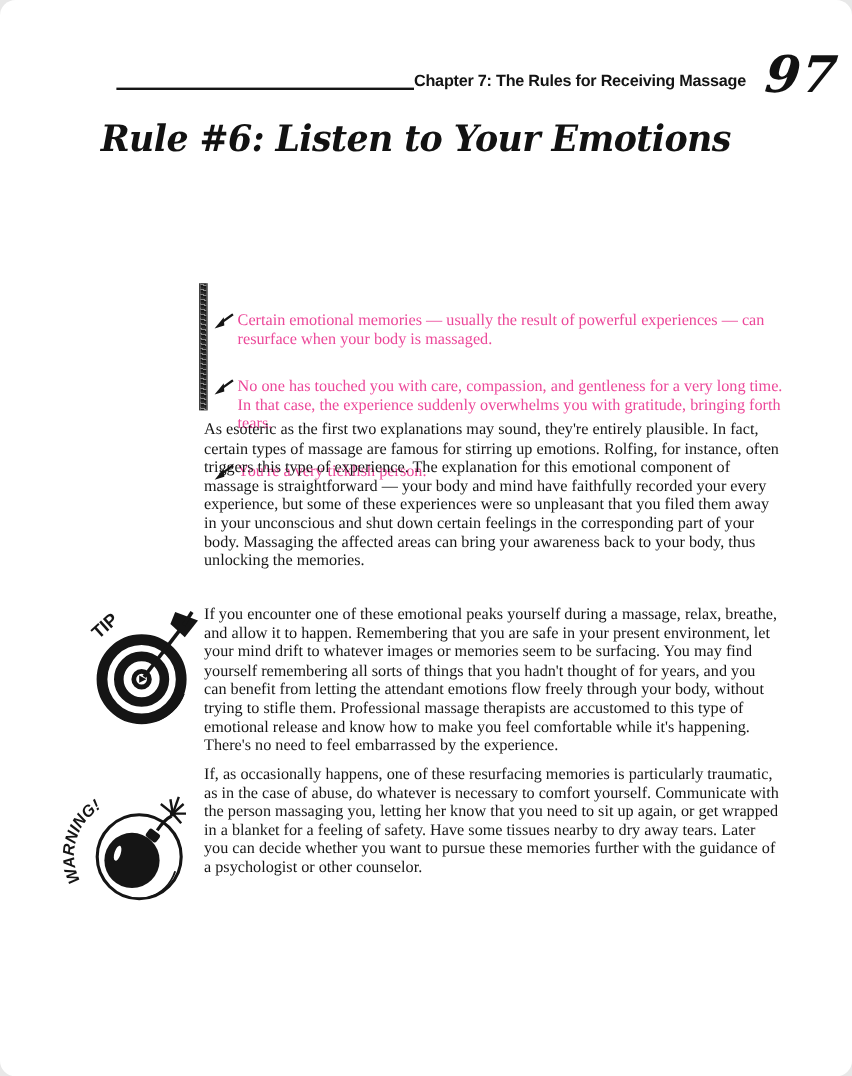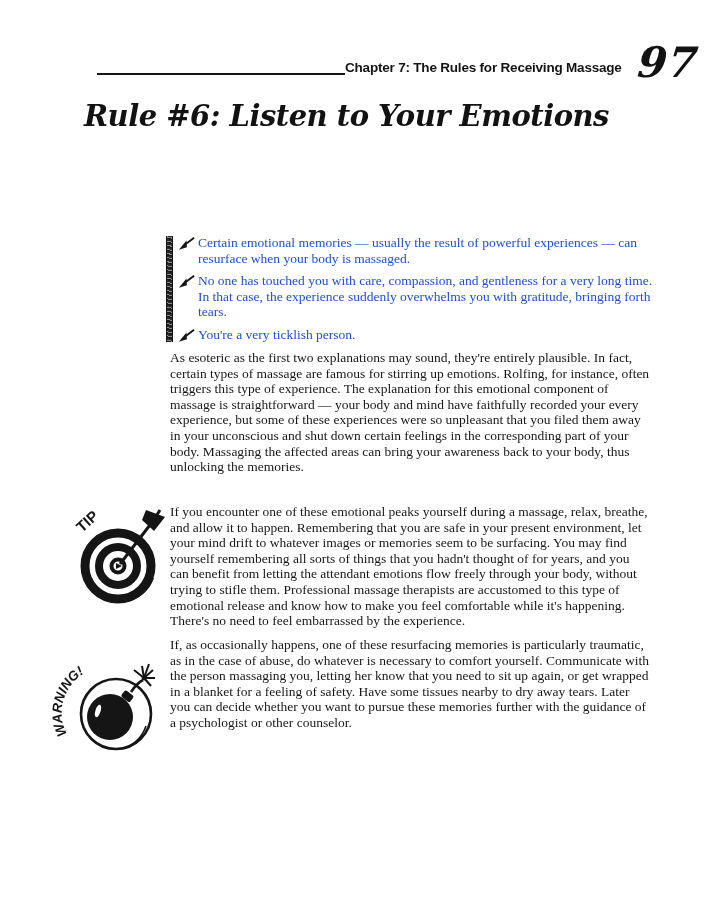--- a/index.html
+++ b/index.html
@@ -1,19 +1,20 @@
 <!DOCTYPE html>
 <html><head>
 <meta charset="utf-8">
 <style>
   html,body { margin:0; padding:0; background:#e8e8e8; }
   .page {
     position:relative; width:710px; height:897px; margin:0 auto;
     background:#ffffff; color:#1b1b1b; overflow:hidden;
     font-family:"Liberation Serif", serif;
+    border-radius:13px;
   }
   
   .head-rule { position:absolute; left:97px; top:73px; width:248px; height:2px; background:#151515; }
   .chapter-title {
     position:absolute; left:345px; top:60px; width:275px;
     font-family:"Liberation Sans", sans-serif; font-weight:bold;
     font-size:13.5px; letter-spacing:-0.2px; white-space:nowrap; color:#141414;
   }
   .page-number {
     position:absolute; left:638px; top:38px;
@@ -38,21 +39,21 @@
   .p-warning     { top:637px; }
   
   .bullet-list { position:absolute; left:166px; top:235px; width:486px; }
   .list-bar {
     position:absolute; left:0; top:1px; width:5px; height:106px;
     border-left:1px solid #141414; border-right:1px solid #141414;
     background:repeating-linear-gradient(14deg, #1a1a1a 0 1.5px, #8a8a8a 1.5px 2.5px, #2b2b2b 2.5px 4px);
   }
   .list-items { margin-left:12px; }
   .list-item { display:flex; align-items:flex-start; margin-bottom:7px;
-    font-size:13.5px; line-height:15.6px; color:#1d4ed8; }
+    font-size:13.5px; line-height:15.6px; color:#ec4899;margin-top:24px; }
   .bullet-glyph { flex:0 0 17px; margin:2px 3px 0 0; }
   
   .tip-icon-box     { position:absolute; left:70px;  top:500px; width:100px; height:108px; }
   .warning-icon-box { position:absolute; left:52px;  top:652px; width:118px; height:102px; }
   svg text { font-family:"Liberation Sans", sans-serif; }
 </style>
 </head>
 <body>
 
 <div class="page">

